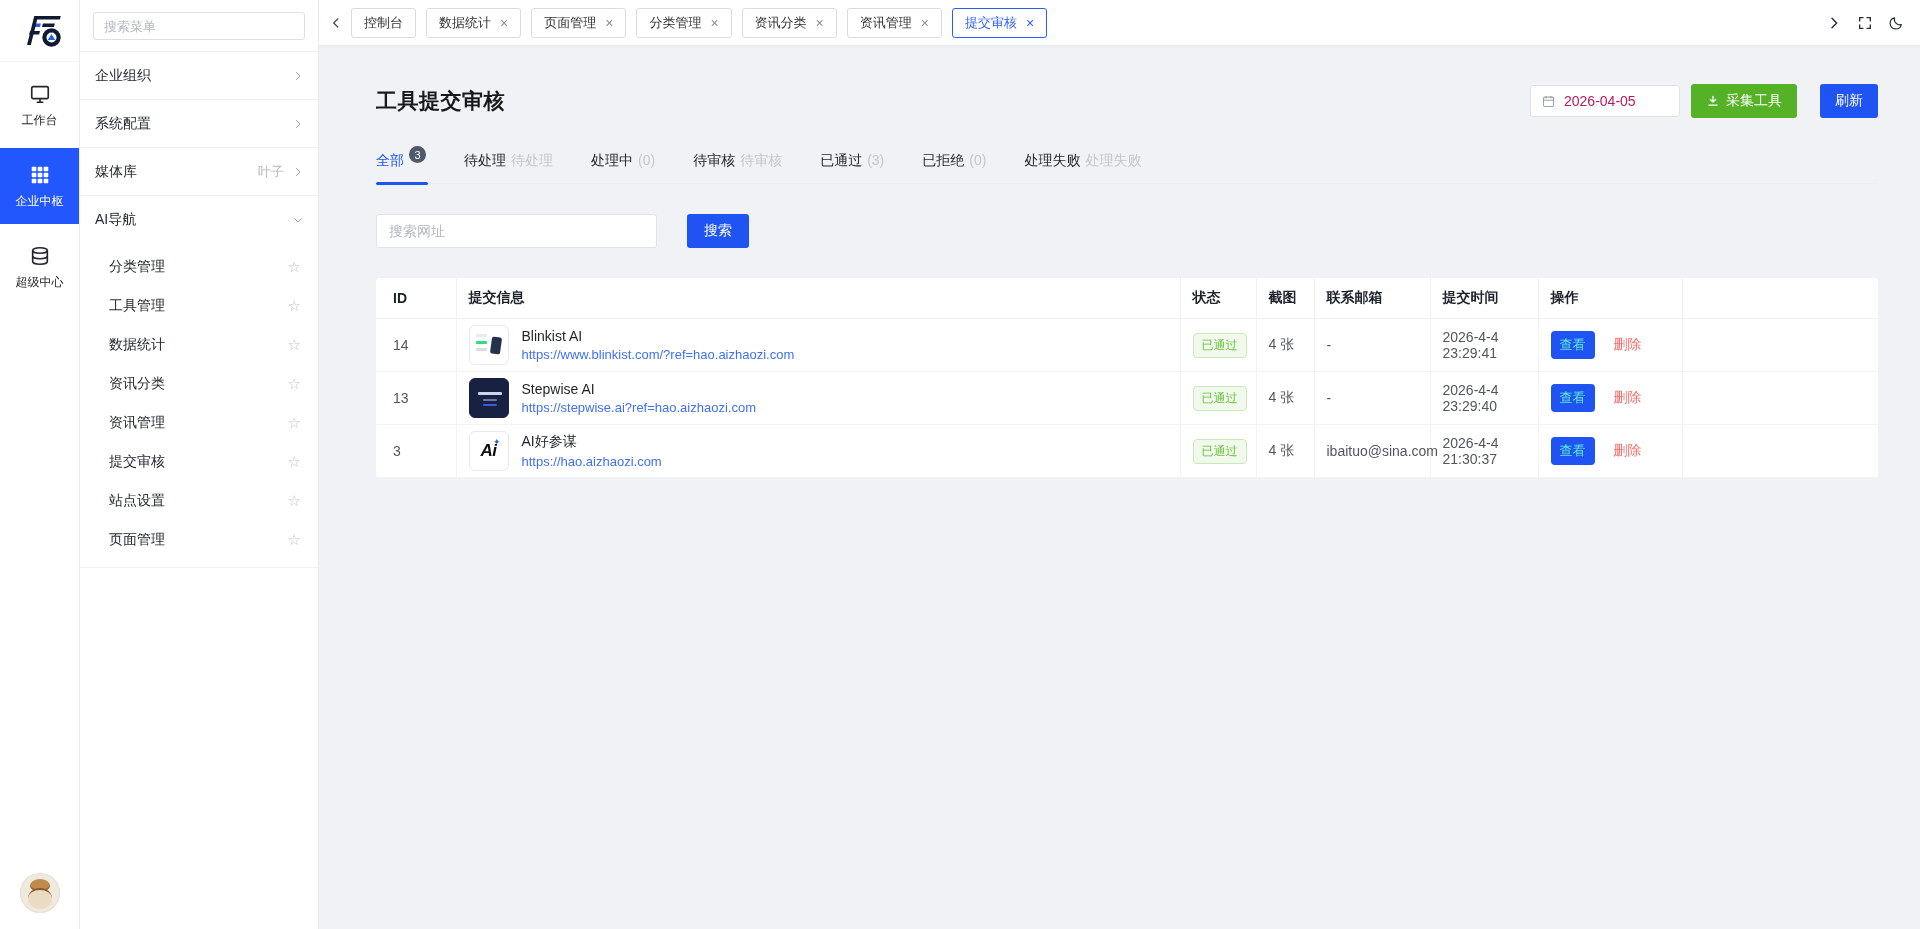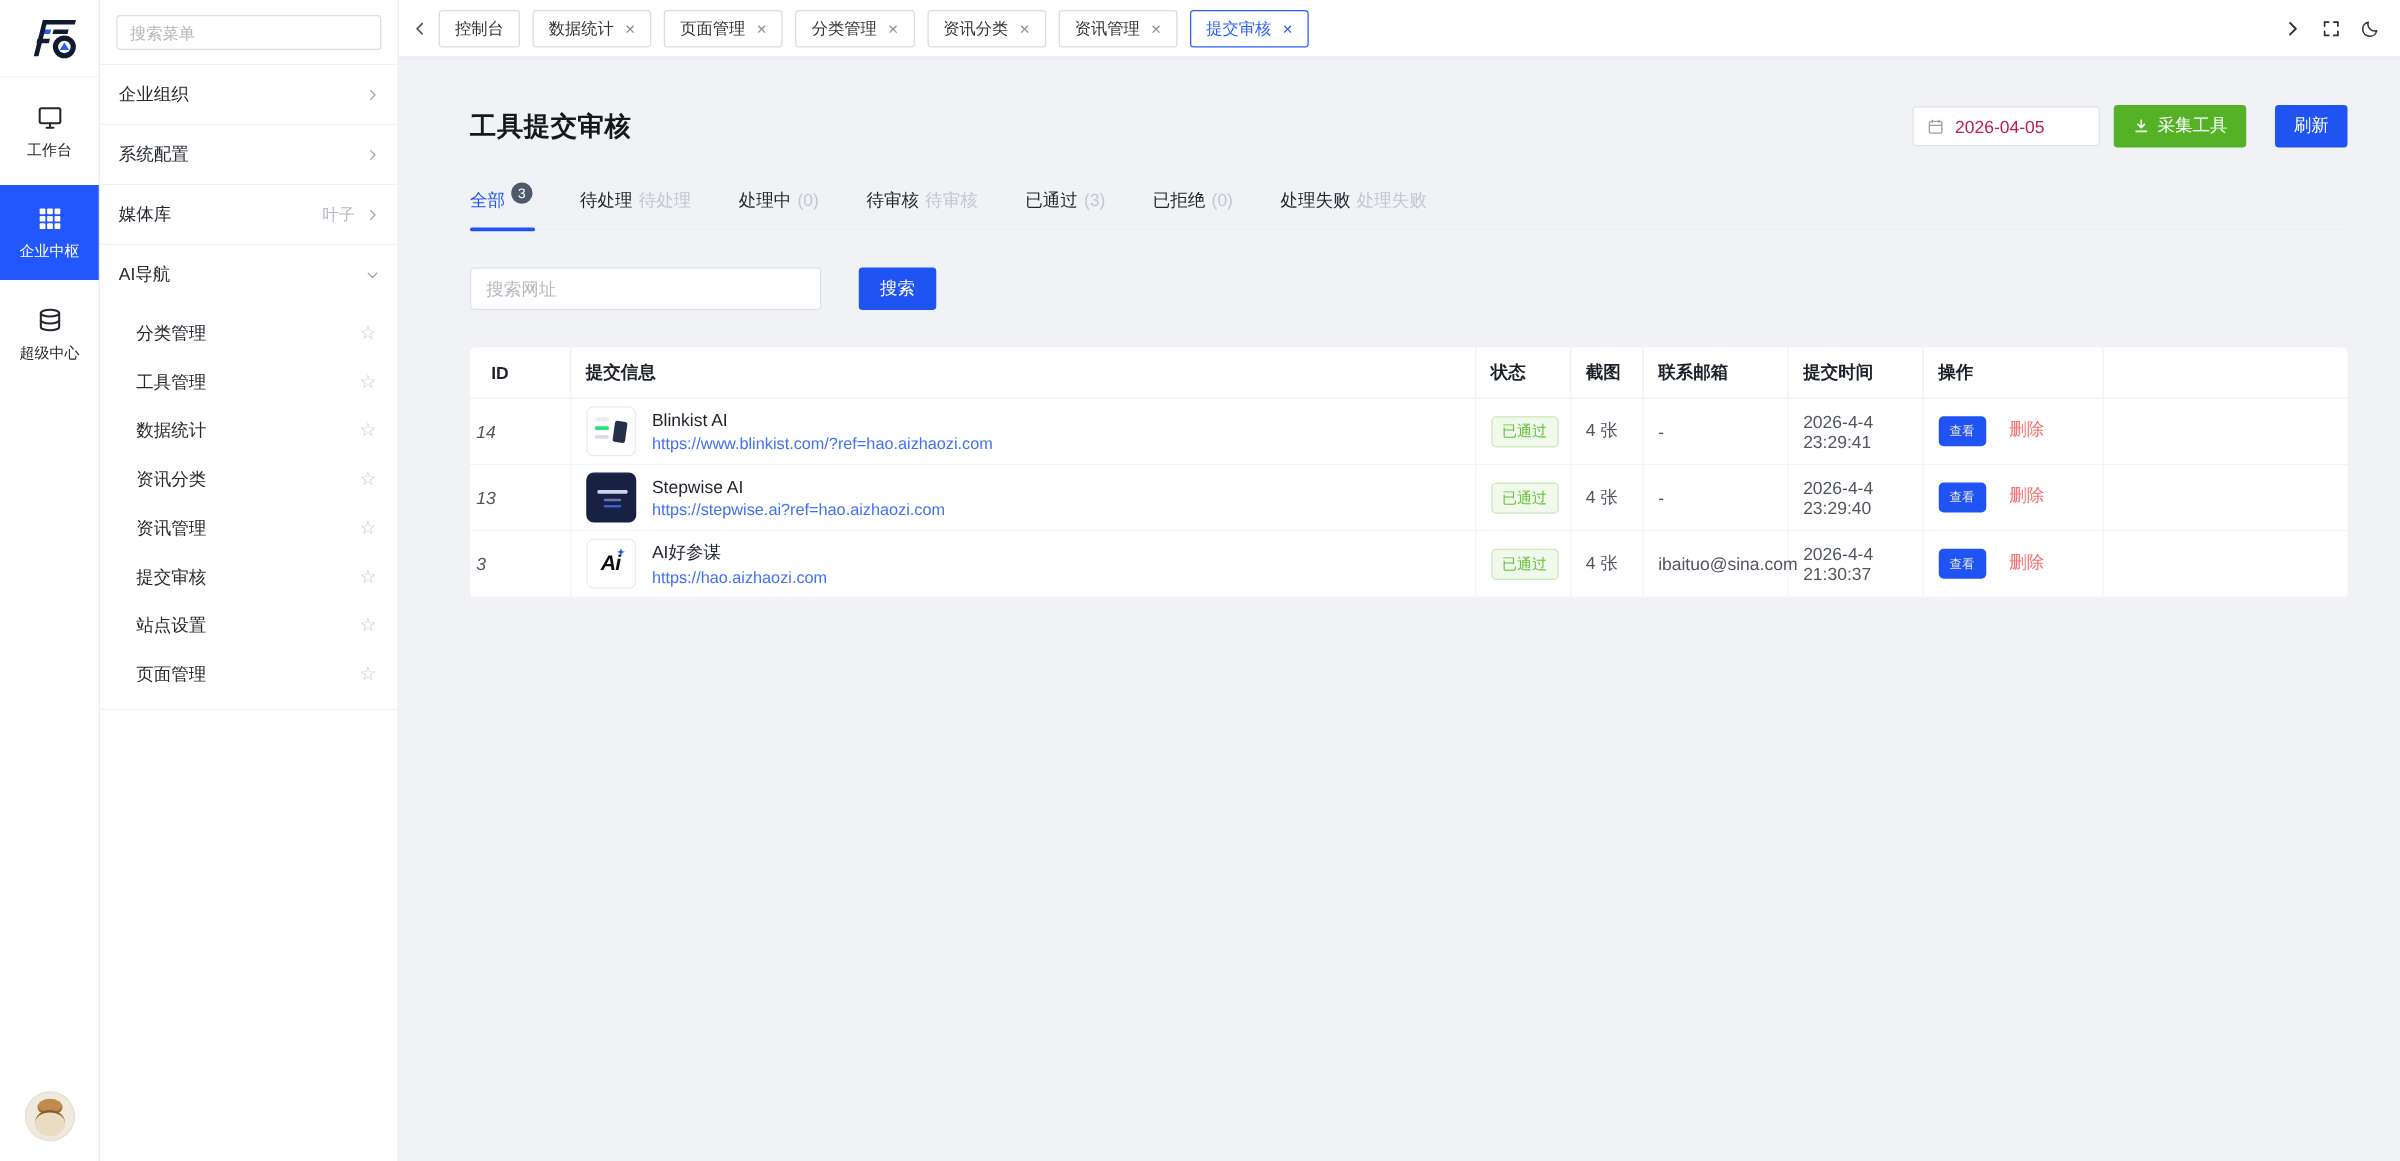--- a/index.html
+++ b/index.html
@@ -71,36 +71,36 @@
   .btn-search { background:var(--accent); width:62px; padding:0; }
 
   
   .table-card { margin-top:30px; background:#fff; border-radius:4px; overflow:hidden; }
   table { width:100%; border-collapse:collapse; table-layout:fixed; }
   col.c-id{width:80px} col.c-status{width:76px} col.c-shot{width:58px} col.c-mail{width:116px} col.c-time{width:108px} col.c-act{width:144px} col.c-sp{width:196px}
   th { text-align:left; font-size:14px; font-weight:700; color:#1d2129; padding:11px 12px; border-bottom:1px solid #f0f0f0; border-right:1px solid #f0f0f0; }
   th:first-child { padding-left:17px; }
   th:last-child { border-right:none; }
   td { font-size:14px; color:#51565e; padding:6px 12px; border-bottom:1px solid #f2f3f5; border-right:1px solid #f2f3f5; }
-  td:first-child { padding-left:5px;font-style:italic; }
+  td:first-child { padding-left:17px; }
   td:last-child { border-right:none; }
   .cell-info { display:flex; align-items:center; gap:13px; }
   .thumb { width:40px; height:40px; border:1px solid #e9eaee; border-radius:6px; flex:none; position:relative; background:#fff; overflow:hidden; }
   .thumb--blinkist::before { content:""; position:absolute; right:7px; top:11px; width:10px; height:17px; background:#24334b; border-radius:2px; transform:rotate(8deg); }
   .thumb--blinkist::after { content:""; position:absolute; left:6px; top:15px; width:11px; height:3px; background:#2ce080; border-radius:1px; box-shadow:0 7px 0 #d9dee6, 0 -7px 0 #e8ebef; }
   .thumb--stepwise { background:#182142; border-color:#182142; }
   .thumb--stepwise::before { content:""; position:absolute; left:8px; top:13px; width:24px; height:3px; background:#cdd5ec; border-radius:1px; }
   .thumb--stepwise::after { content:""; position:absolute; left:13px; top:20px; width:14px; height:2px; background:#6a77a8; border-radius:1px; box-shadow:0 5px 0 #3d5bd6; }
   .thumb--ai { display:flex; align-items:center; justify-content:center; }
   .thumb-ai-text { font-weight:800; font-size:17px; color:#0c0d10; font-style:italic; letter-spacing:-.5px; }
   .thumb--ai::after { content:"✦"; position:absolute; top:5px; right:7px; color:#2563eb; font-size:9px; font-style:normal; }
   .row-name { font-size:14px; color:#1f2329; }
   .row-url { font-size:13px; color:var(--link); margin-top:3px; cursor:pointer; }
   .status-badge { display:inline-block; padding:3px 8px; font-size:12px; color:#67c23a; background:#f0f9eb; border:1px solid #c9e9b6; border-radius:4px; white-space:nowrap; }
-  .view-btn { background:var(--accent); color:#e5e5e5; border:none; border-radius:4px; padding:5px 9px; font-size:10px; cursor:pointer; font-family:inherit; }
+  .view-btn { background:var(--accent); color:#5eead4; border:none; border-radius:4px; padding:5px 9px; font-size:13px; cursor:pointer; font-family:inherit; }
   .del-link { color:#f56c6c; font-size:14px; margin-left:15px; cursor:pointer; }
 
   .pagination { margin-top:20px; display:flex; justify-content:flex-end; align-items:center; gap:10px; color:#5f6672; font-size:14px; }
   .pg-total { margin-right:8px; }
   .pg-btn { width:30px; height:30px; display:flex; align-items:center; justify-content:center; border-radius:4px; color:#8a93a5; cursor:pointer; }
   .pg-btn svg { width:13px; height:13px; }
   .pg-current { background:var(--accent); color:#fff; font-weight:700; }
 
   .footer { height:34px; flex:none; display:flex; align-items:center; justify-content:center; color:#7d8694; font-size:14px; border-top:1px solid #e8eaee; background:#f3f4f7; }
 </style>

